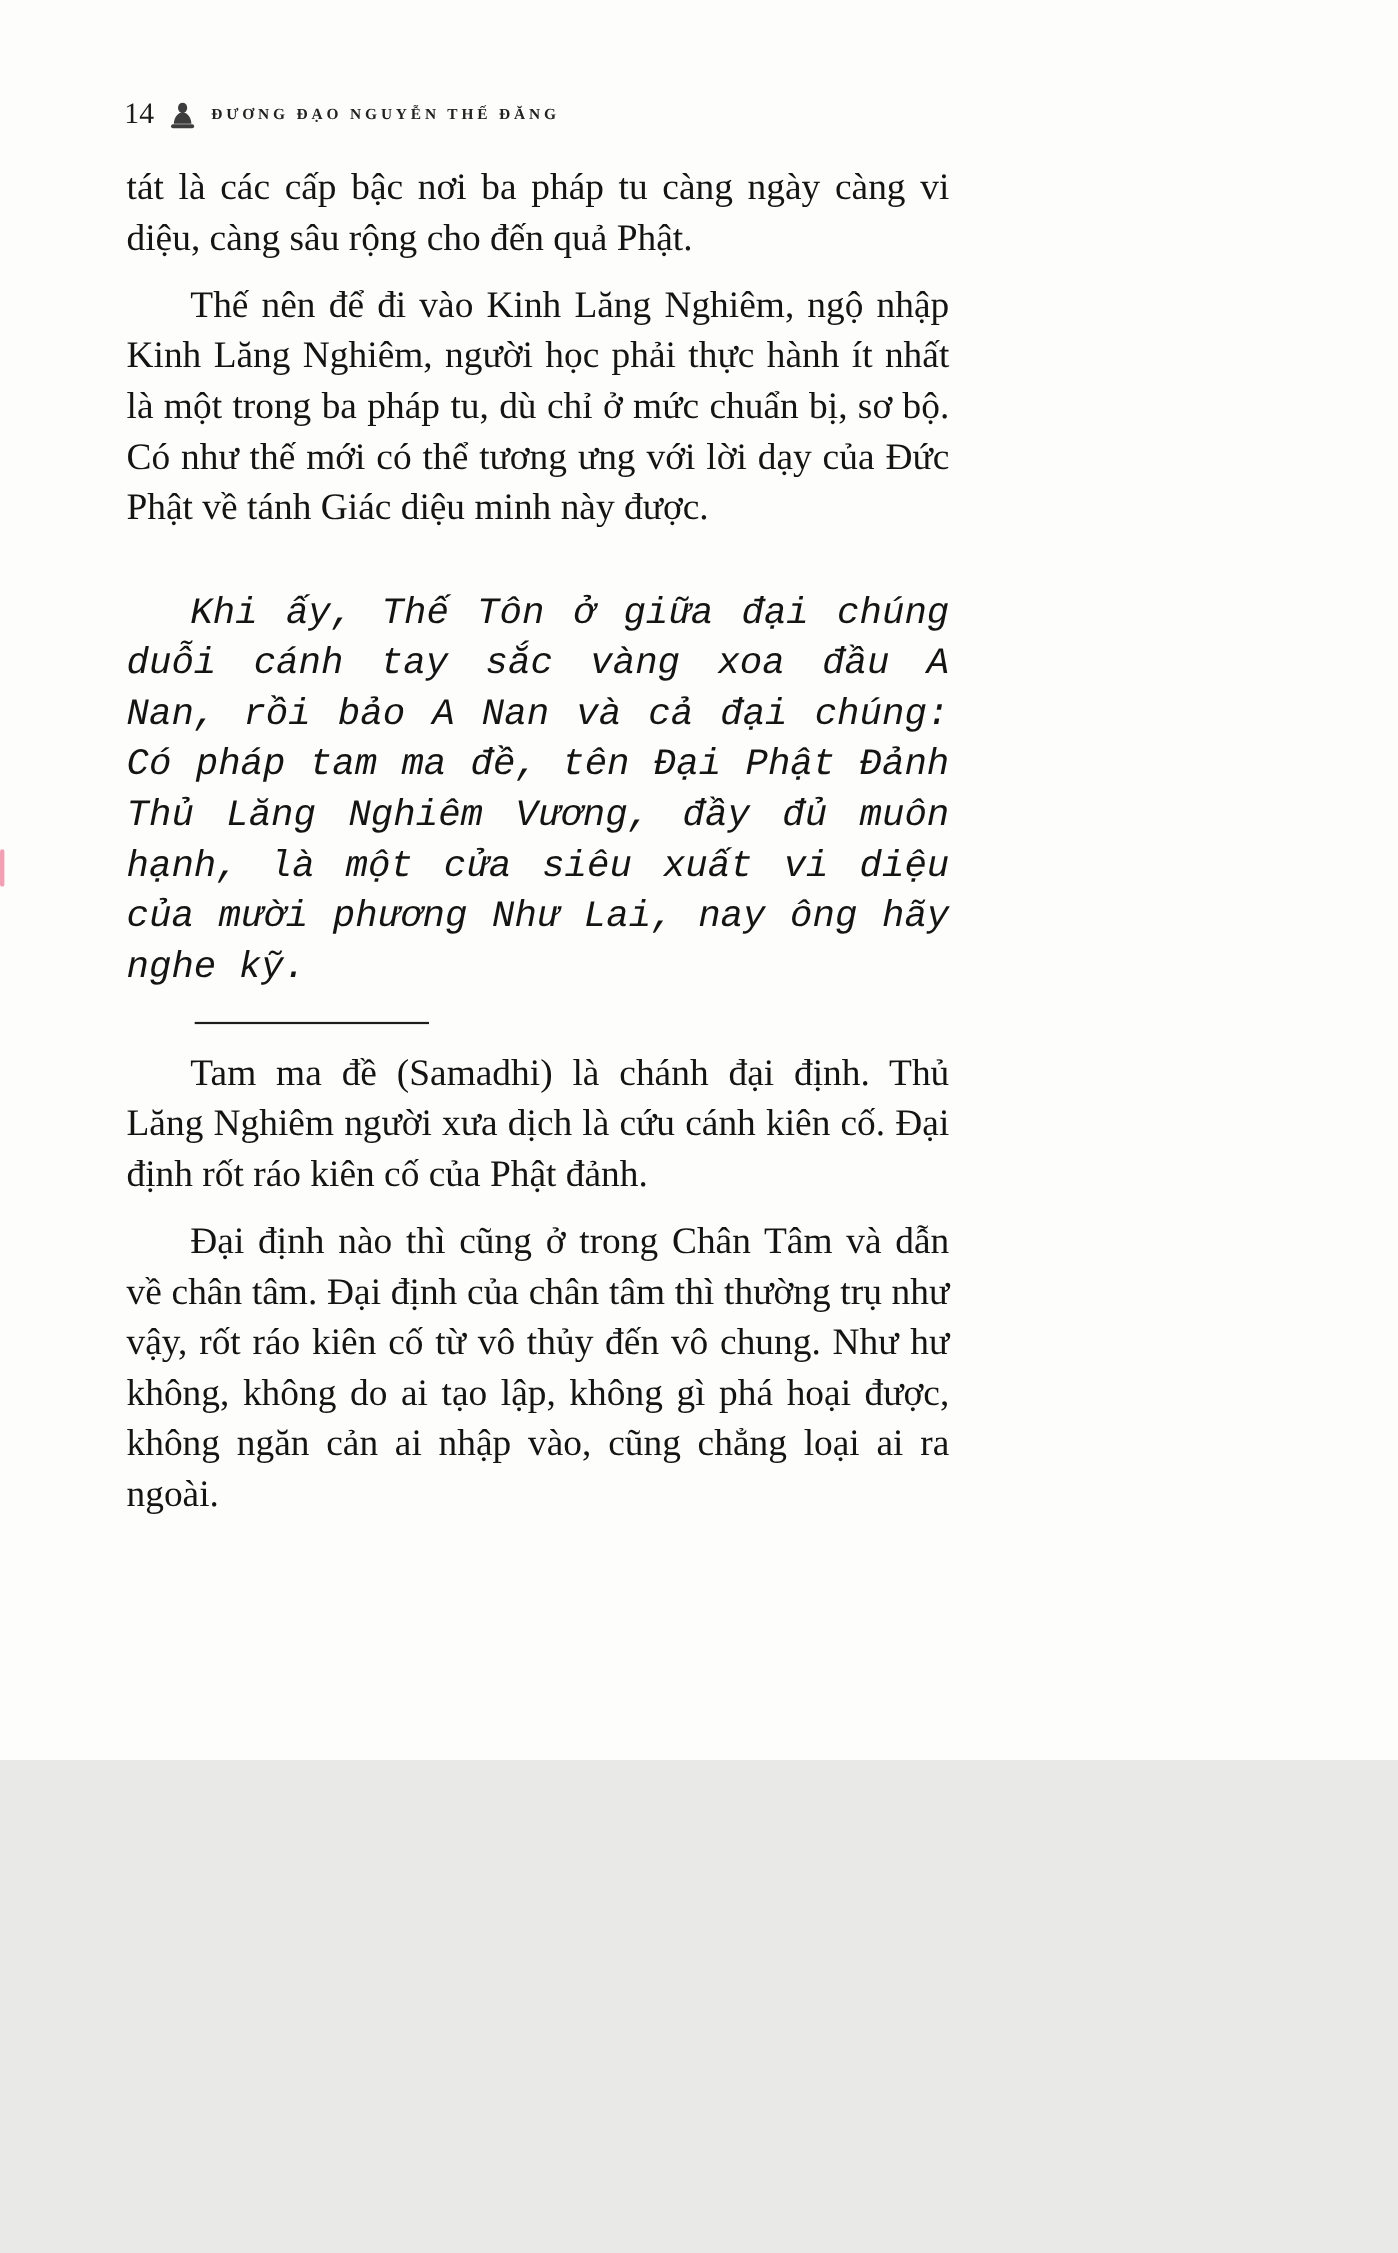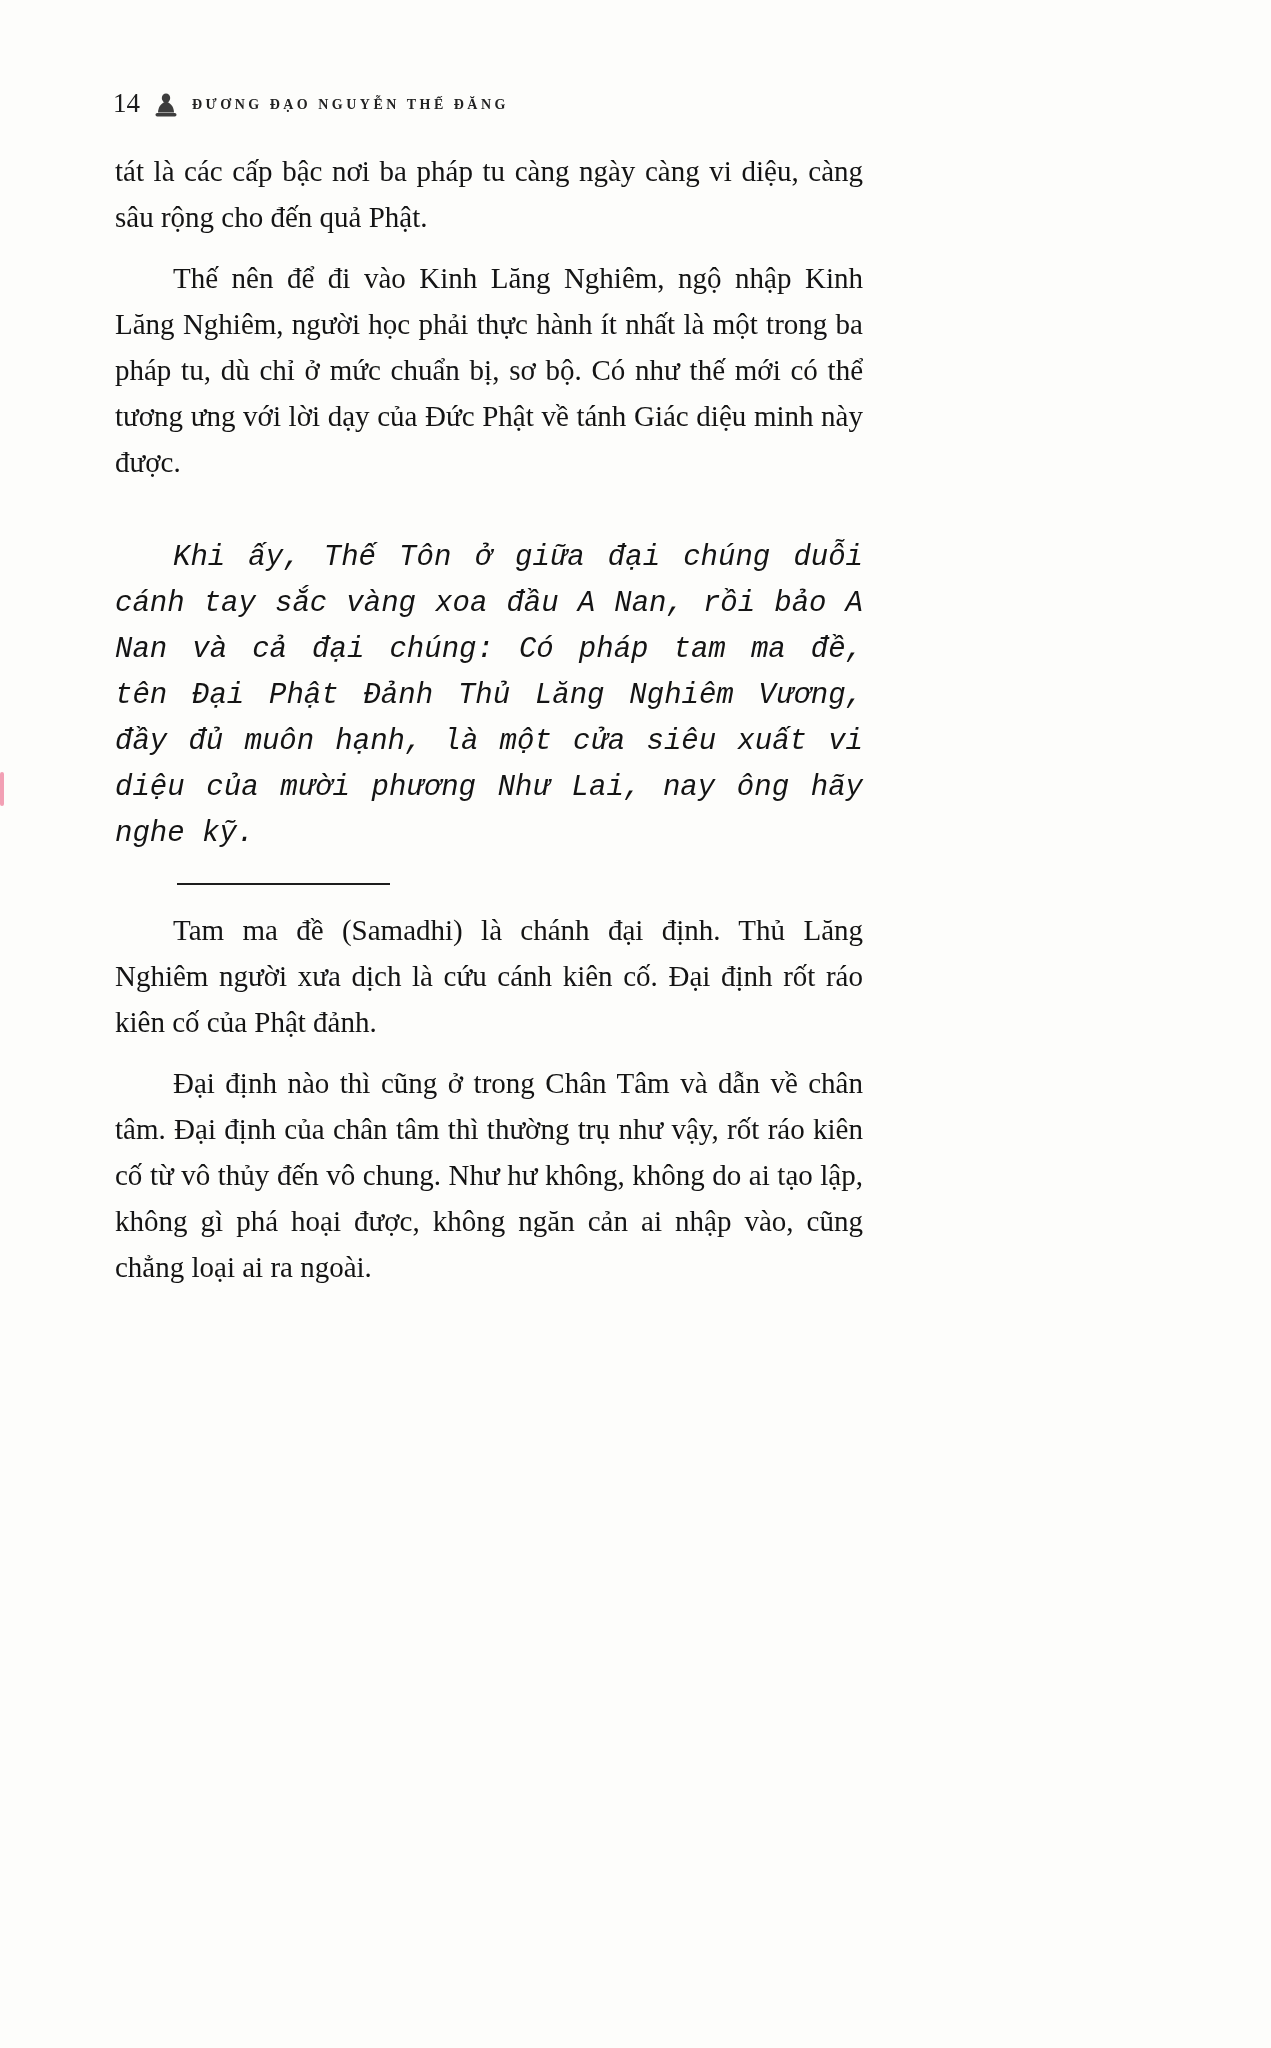--- a/index.html
+++ b/index.html
@@ -3,21 +3,21 @@
 <meta charset="utf-8">
 <style>
   html, body {
     margin: 0;
     padding: 0;
     background: #e9e9e7;
   }
   .page {
     position: relative;
     width: 1271px;
-    height: 2048px;
+    height: 1600px;
     background: #fdfdfb;
     font-family: "Liberation Serif", "DejaVu Serif", serif;
     color: #141414;
     overflow: hidden;
     margin: 0 auto;
   }
   .header {
     position: absolute;
     top: 90px;
     left: 113px;
@@ -50,21 +50,21 @@
     width: 4px;
     height: 34px;
     background: #f2a0b4;
     border-radius: 2px;
   }
   .content {
     position: absolute;
     top: 148px;
     left: 115px;
     width: 748px;
-    font-size: 29px;
+    font-size: 34px;
     line-height: 46px;
     text-align: justify;
     text-justify: inter-word;
   }
   p {
     margin: 0 0 15px 0;
     text-indent: 58px;
   }
   p.no-indent {
     text-indent: 0;

